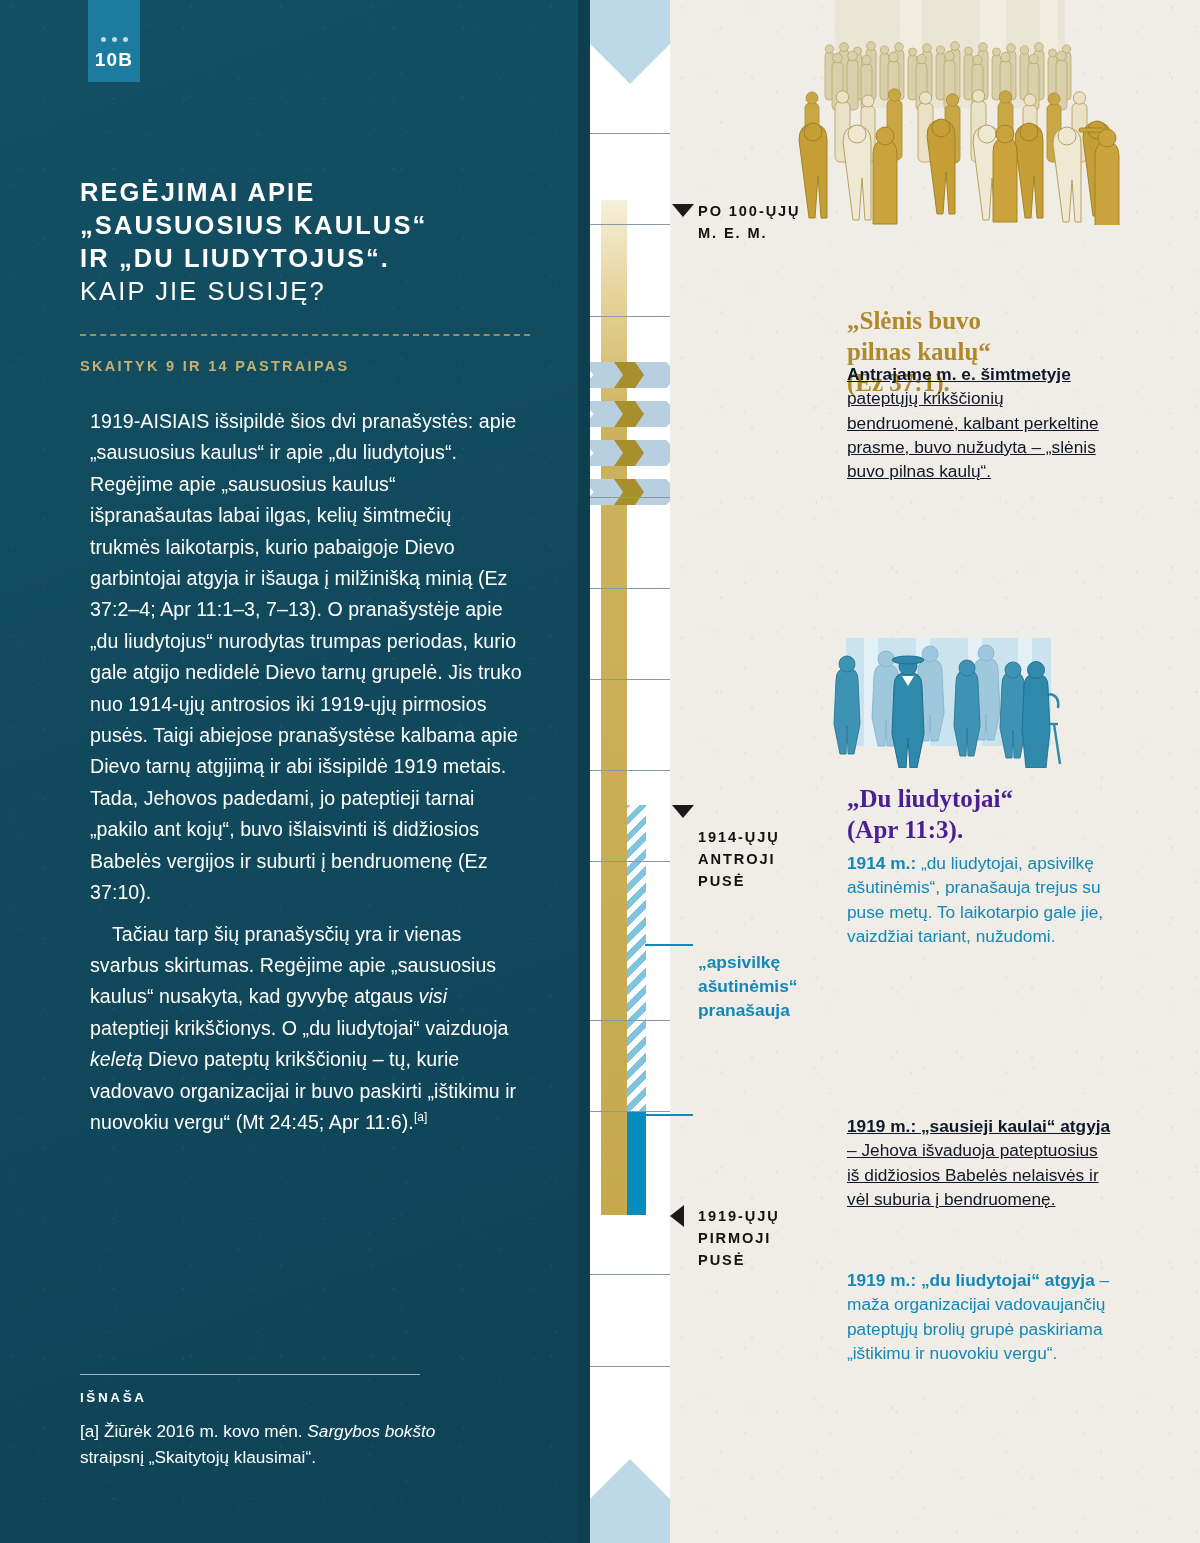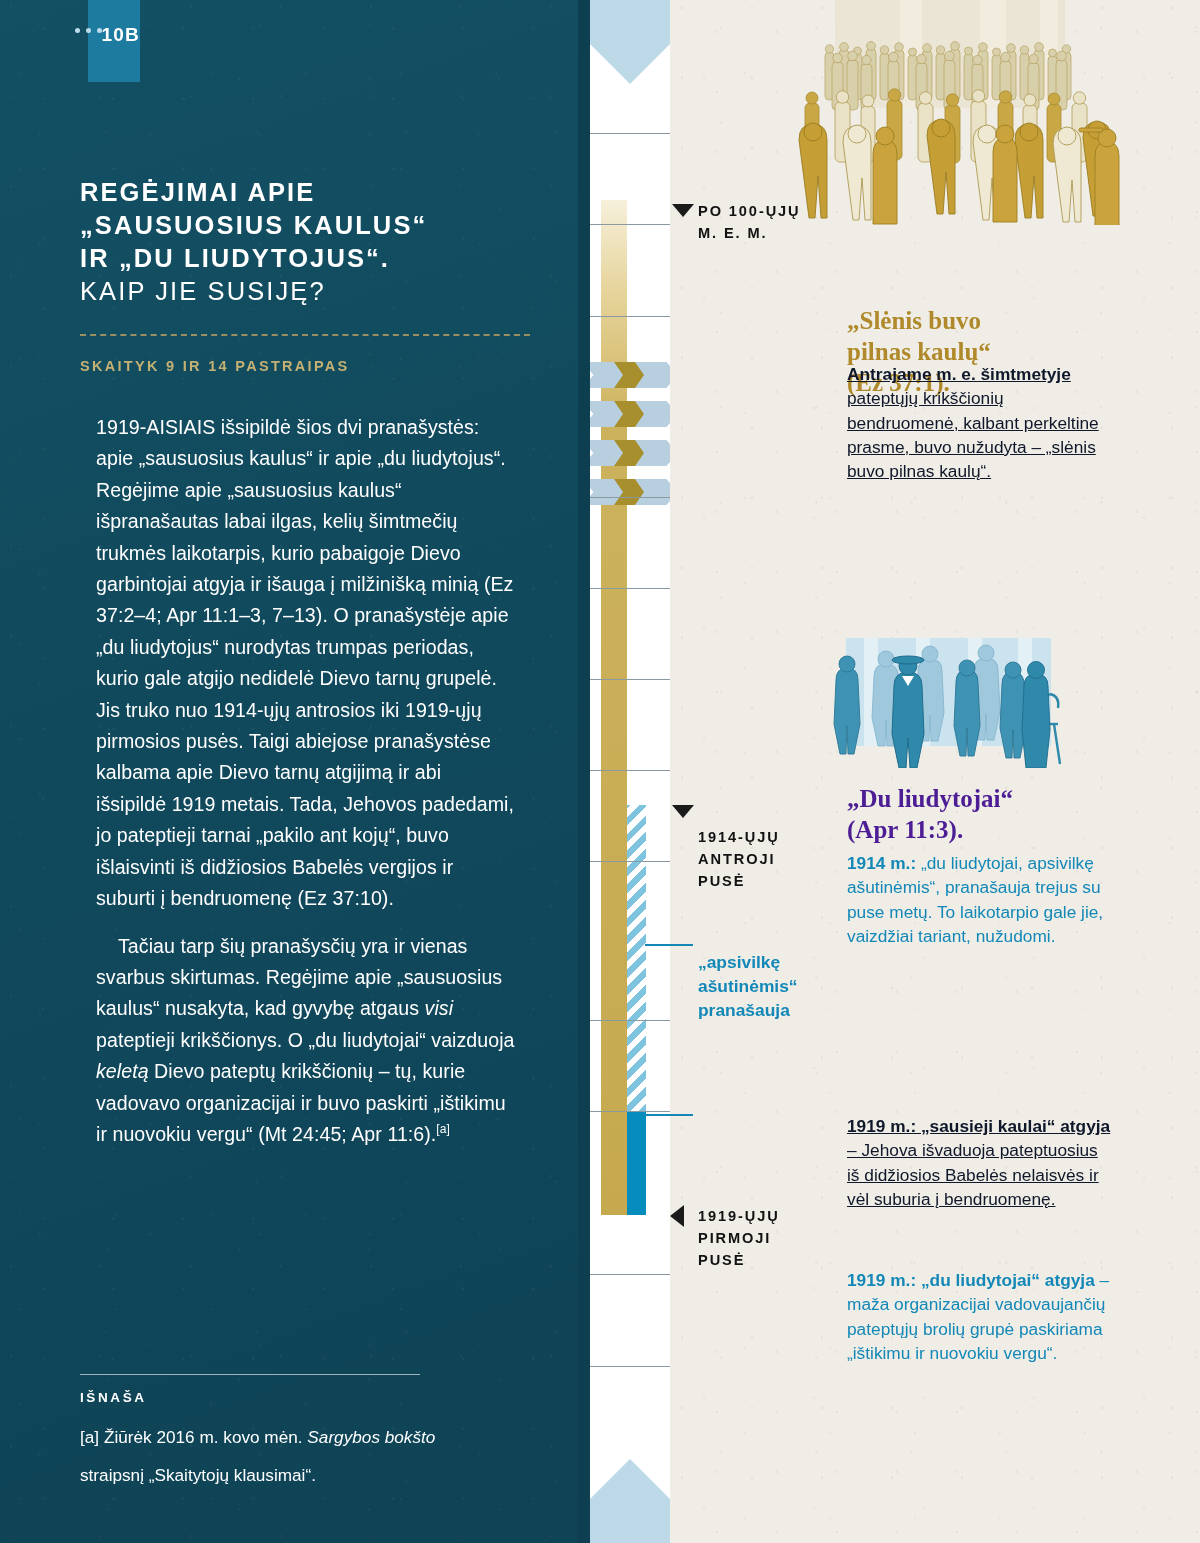--- a/index.html
+++ b/index.html
@@ -29,21 +29,21 @@
   .dark-edge{
     position:absolute;left:578px;top:0;width:12px;height:1543px;
     background:#0d3f51;
   }
 
   
   .badge{
     position:absolute;left:88px;top:0;width:52px;height:82px;
     background:#1e7ba0;
     color:#ffffff;
-    display:flex;flex-direction:row;align-items:center;justify-content:flex-end;
+    display:flex;flex-direction:column;align-items:center;justify-content:flex-end;
     padding-bottom:13px;box-sizing:border-box;
   }
   .badge-dots{display:flex;gap:6px;margin-bottom:8px;}
   .badge-dots i{width:5px;height:5px;border-radius:50%;background:#bcdcea;display:block;}
   .badge-num{
     font-size:19px;font-weight:bold;letter-spacing:1.2px;line-height:1;
   }
 
   
   .headline{
@@ -67,36 +67,36 @@
     position:absolute;left:80px;top:358px;width:468px;
     color:#c4b173;font-size:14.5px;font-weight:bold;letter-spacing:2.3px;
     text-transform:uppercase;
   }
 
   .body-copy{
     position:absolute;left:80px;top:396px;width:452px;
     color:#ffffff;font-size:19.6px;line-height:31.4px;
     letter-spacing:.05px;
   }
-  .body-copy p{margin:16px;}
+  .body-copy p{margin:10px;}
   .body-copy p.indent{text-indent:22px;}
   .body-copy em{font-style:italic;}
   .body-copy sup{font-size:12px;vertical-align:super;line-height:0;}
 
   .foot-rule{
     position:absolute;left:80px;top:1374px;width:340px;height:0;
     border-top:1.6px solid #9fb6bf;
   }
   .foot-title{
     position:absolute;left:80px;top:1390px;
     color:#ffffff;font-size:13.5px;font-weight:bold;letter-spacing:2.6px;
   }
   .foot-body{
     position:absolute;left:80px;top:1418px;width:400px;
-    color:#ffffff;font-size:17.2px;line-height:38px;
+    color:#ffffff;font-size:17.2px;line-height:26px;
   }
   .foot-body em{font-style:italic;}
 
   
   .tl-col{
     position:absolute;left:590px;top:0;width:80px;height:1543px;
     background:#ffffff;
   }
   .tl-tick{
     position:absolute;left:0;width:80px;height:0;border-top:1px solid #8a9aa2;

